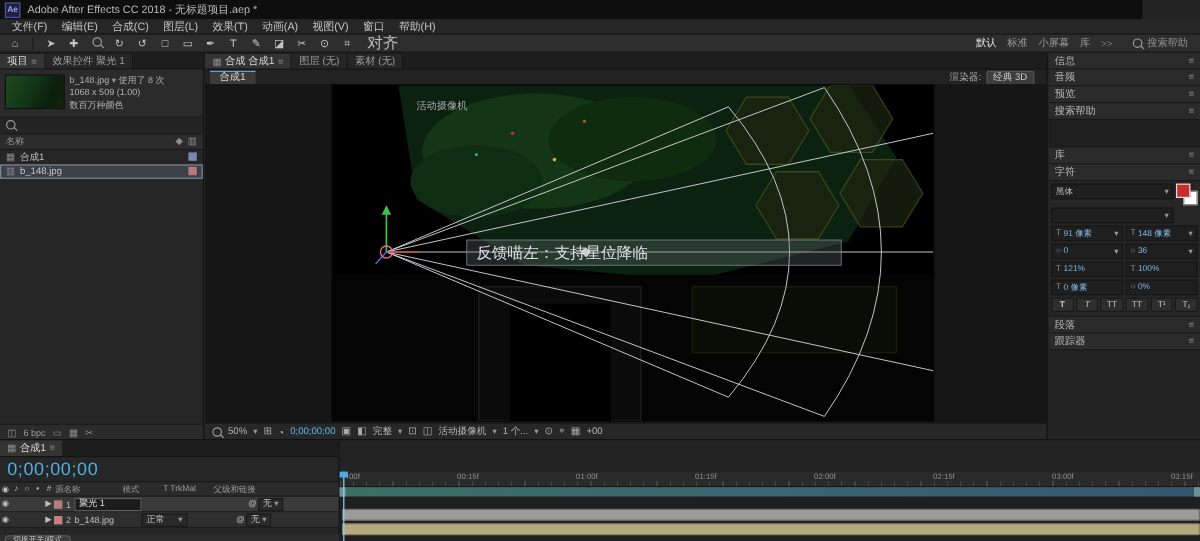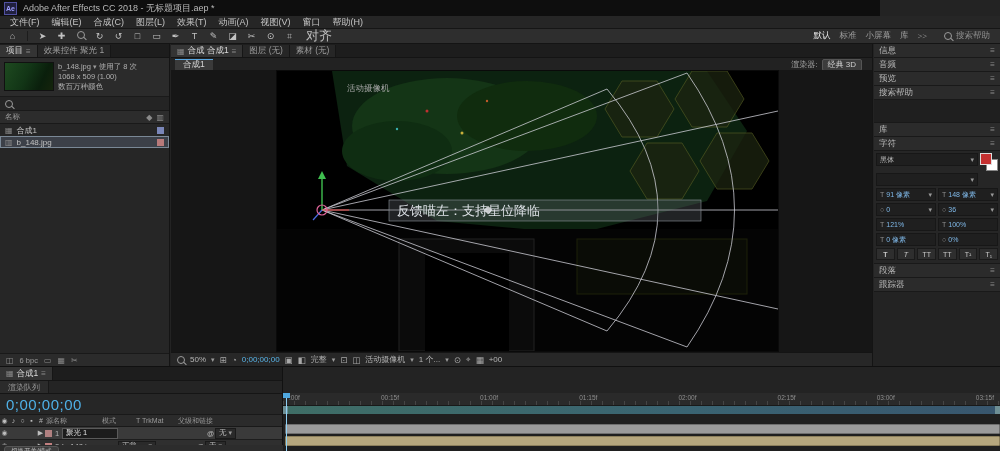--- a/index.html
+++ b/index.html
@@ -1,21 +1,21 @@
 <!DOCTYPE html>
 <html><head>
 <meta charset="utf-8">
 <style>
   html,body{margin:0;padding:0;}
   body{width:1000px;height:451px;background:#232323;font-family:"Liberation Sans","DejaVu Sans",sans-serif;
        color:#c8c8c8;overflow:hidden;position:relative;font-size:9px;-webkit-font-smoothing:antialiased;}
   .abs{position:absolute;}
 
   
-  .titlebar{left:0;top:0;width:880px;height:16px;background:#0e0e0e;display:flex;align-items:center;gap:6px;padding-left:4px;box-sizing:border-box;color:#b9b9b9;font-size:9px;}
+  .titlebar{left:0;top:0;width:952px;height:16px;background:#0e0e0e;display:flex;align-items:center;gap:6px;padding-left:4px;box-sizing:border-box;color:#b9b9b9;font-size:9px;}
   .ae-logo{width:11px;height:11px;background:#20203f;border:1px solid #5050a0;color:#9f9fff;font-size:7px;display:flex;align-items:center;justify-content:center;font-weight:bold;}
   .menubar{left:0;top:16px;width:1000px;height:13px;background:#262626;display:flex;align-items:center;padding-left:4px;box-sizing:border-box;border-bottom:1px solid #161616;}
   .menu-item{padding:0 6px;font-size:9px;color:#c4c4c4;cursor:default;}
   .toolbar{left:0;top:29px;width:1000px;height:15px;background:#2e2e2e;border-bottom:1px solid #141414;display:flex;align-items:center;gap:6px;padding:0 6px;box-sizing:border-box;color:#bdbdbd;}
   .tool{width:13px;text-align:center;font-size:9px;color:#c2c2c2;}
   .tool-sep{width:1px;height:10px;background:#1c1c1c;margin:0 2px;}
   .snap-label{font-size:13px;color:#bdbdbd;margin-left:4px;}
   .ws-area{margin-left:auto;display:flex;align-items:center;gap:9px;font-size:8.5px;font-family:Liberation Serif, serif;}
   .ws{color:#9f9f9f;} .ws.active{color:#e8e8e8;}
   .searchbox{display:flex;align-items:center;gap:4px;color:#8f8f8f;font-size:8.5px;margin-left:8px;margin-right:4px;}
@@ -406,25 +406,20 @@
 
 <div class="abs timeline">
   <div class="tl-left">
     <div class="tl-tabrow">
       <div class="ptab active">
         <span class="micon">▦</span>
         <span>合成1</span>
         <span class="micon">≡</span>
       </div>
     </div>
-    <div class="tl-tabrow2">
-      <div class="tl-tab2">
-          <span>渲染队列</span>
-        </div>
-    </div>
     <div class="tl-time">0;00;00;00</div>
     <div class="tl-cols">
       <span class="tgl">◉</span>
       <span class="tgl">♪</span>
       <span class="tgl">○</span>
       <span class="tgl">▪</span>
       <span class="cell-idx">#</span>
       <span style="width:56px">源名称</span>
       <span style="width:34px">模式</span>
       <span style="width:42px">T TrkMat</span>

